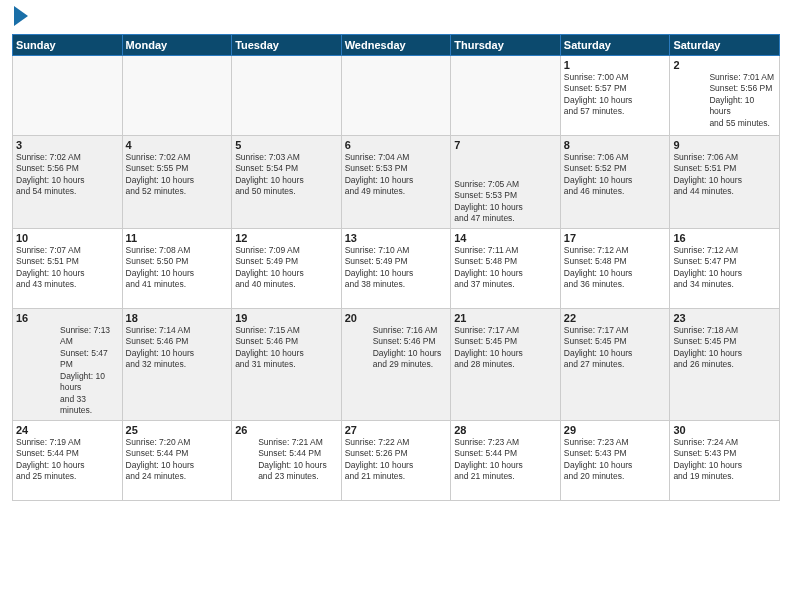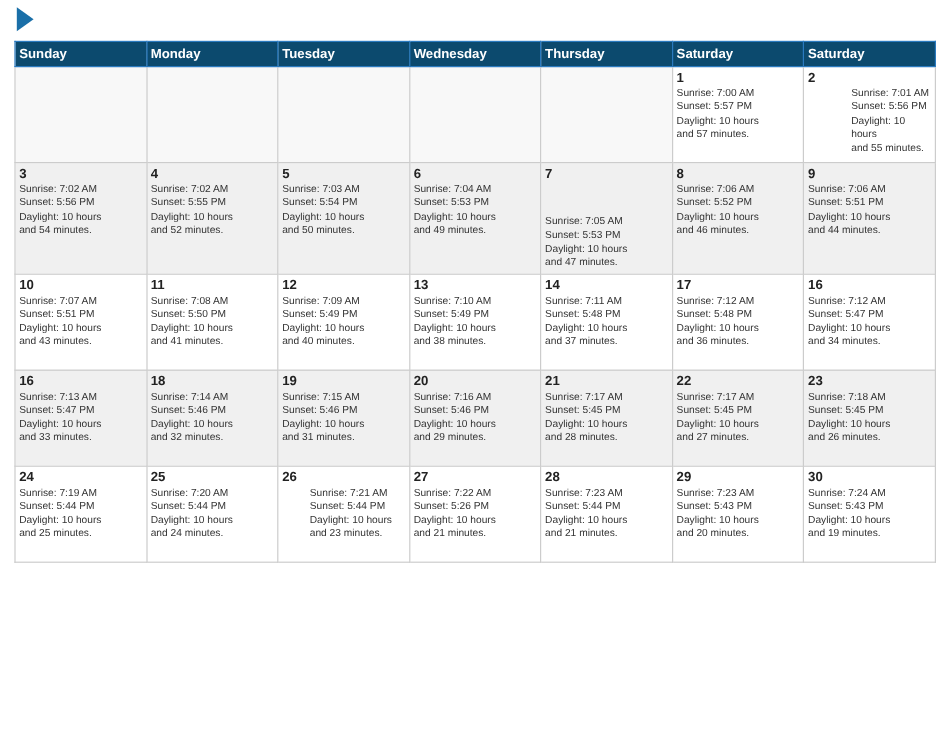--- a/index.html
+++ b/index.html
@@ -252,42 +252,42 @@
             <span class="day-num">16</span>
             <div class="day-info" style="white-space: pre-line;">Sunrise: 7:12 AM
 Sunset: 5:47 PM
 Daylight: 10 hours
 and 34 minutes.</div>
           </td>
         </tr>
         <tr>
           <td class="shaded">
             <span class="day-num">16</span>
-            <div class="day-info" style="white-space: pre-line;">Sunrise: 7:13 AM
+            <div class="day-info" style="white-space: pre-line; margin-left: 44px;">Sunrise: 7:13 AM
 Sunset: 5:47 PM
 Daylight: 10 hours
 and 33 minutes.</div>
           </td>
           <td class="shaded">
             <span class="day-num">18</span>
             <div class="day-info" style="white-space: pre-line;">Sunrise: 7:14 AM
 Sunset: 5:46 PM
 Daylight: 10 hours
 and 32 minutes.</div>
           </td>
           <td class="shaded">
             <span class="day-num">19</span>
             <div class="day-info" style="white-space: pre-line;">Sunrise: 7:15 AM
 Sunset: 5:46 PM
 Daylight: 10 hours
 and 31 minutes.</div>
           </td>
           <td class="shaded">
             <span class="day-num">20</span>
-            <div class="day-info" style="white-space: pre-line;">Sunrise: 7:16 AM
+            <div class="day-info" style="white-space: pre-line; margin-left: 28px;">Sunrise: 7:16 AM
 Sunset: 5:46 PM
 Daylight: 10 hours
 and 29 minutes.</div>
           </td>
           <td class="shaded">
             <span class="day-num">21</span>
             <div class="day-info" style="white-space: pre-line;">Sunrise: 7:17 AM
 Sunset: 5:45 PM
 Daylight: 10 hours
 and 28 minutes.</div>

